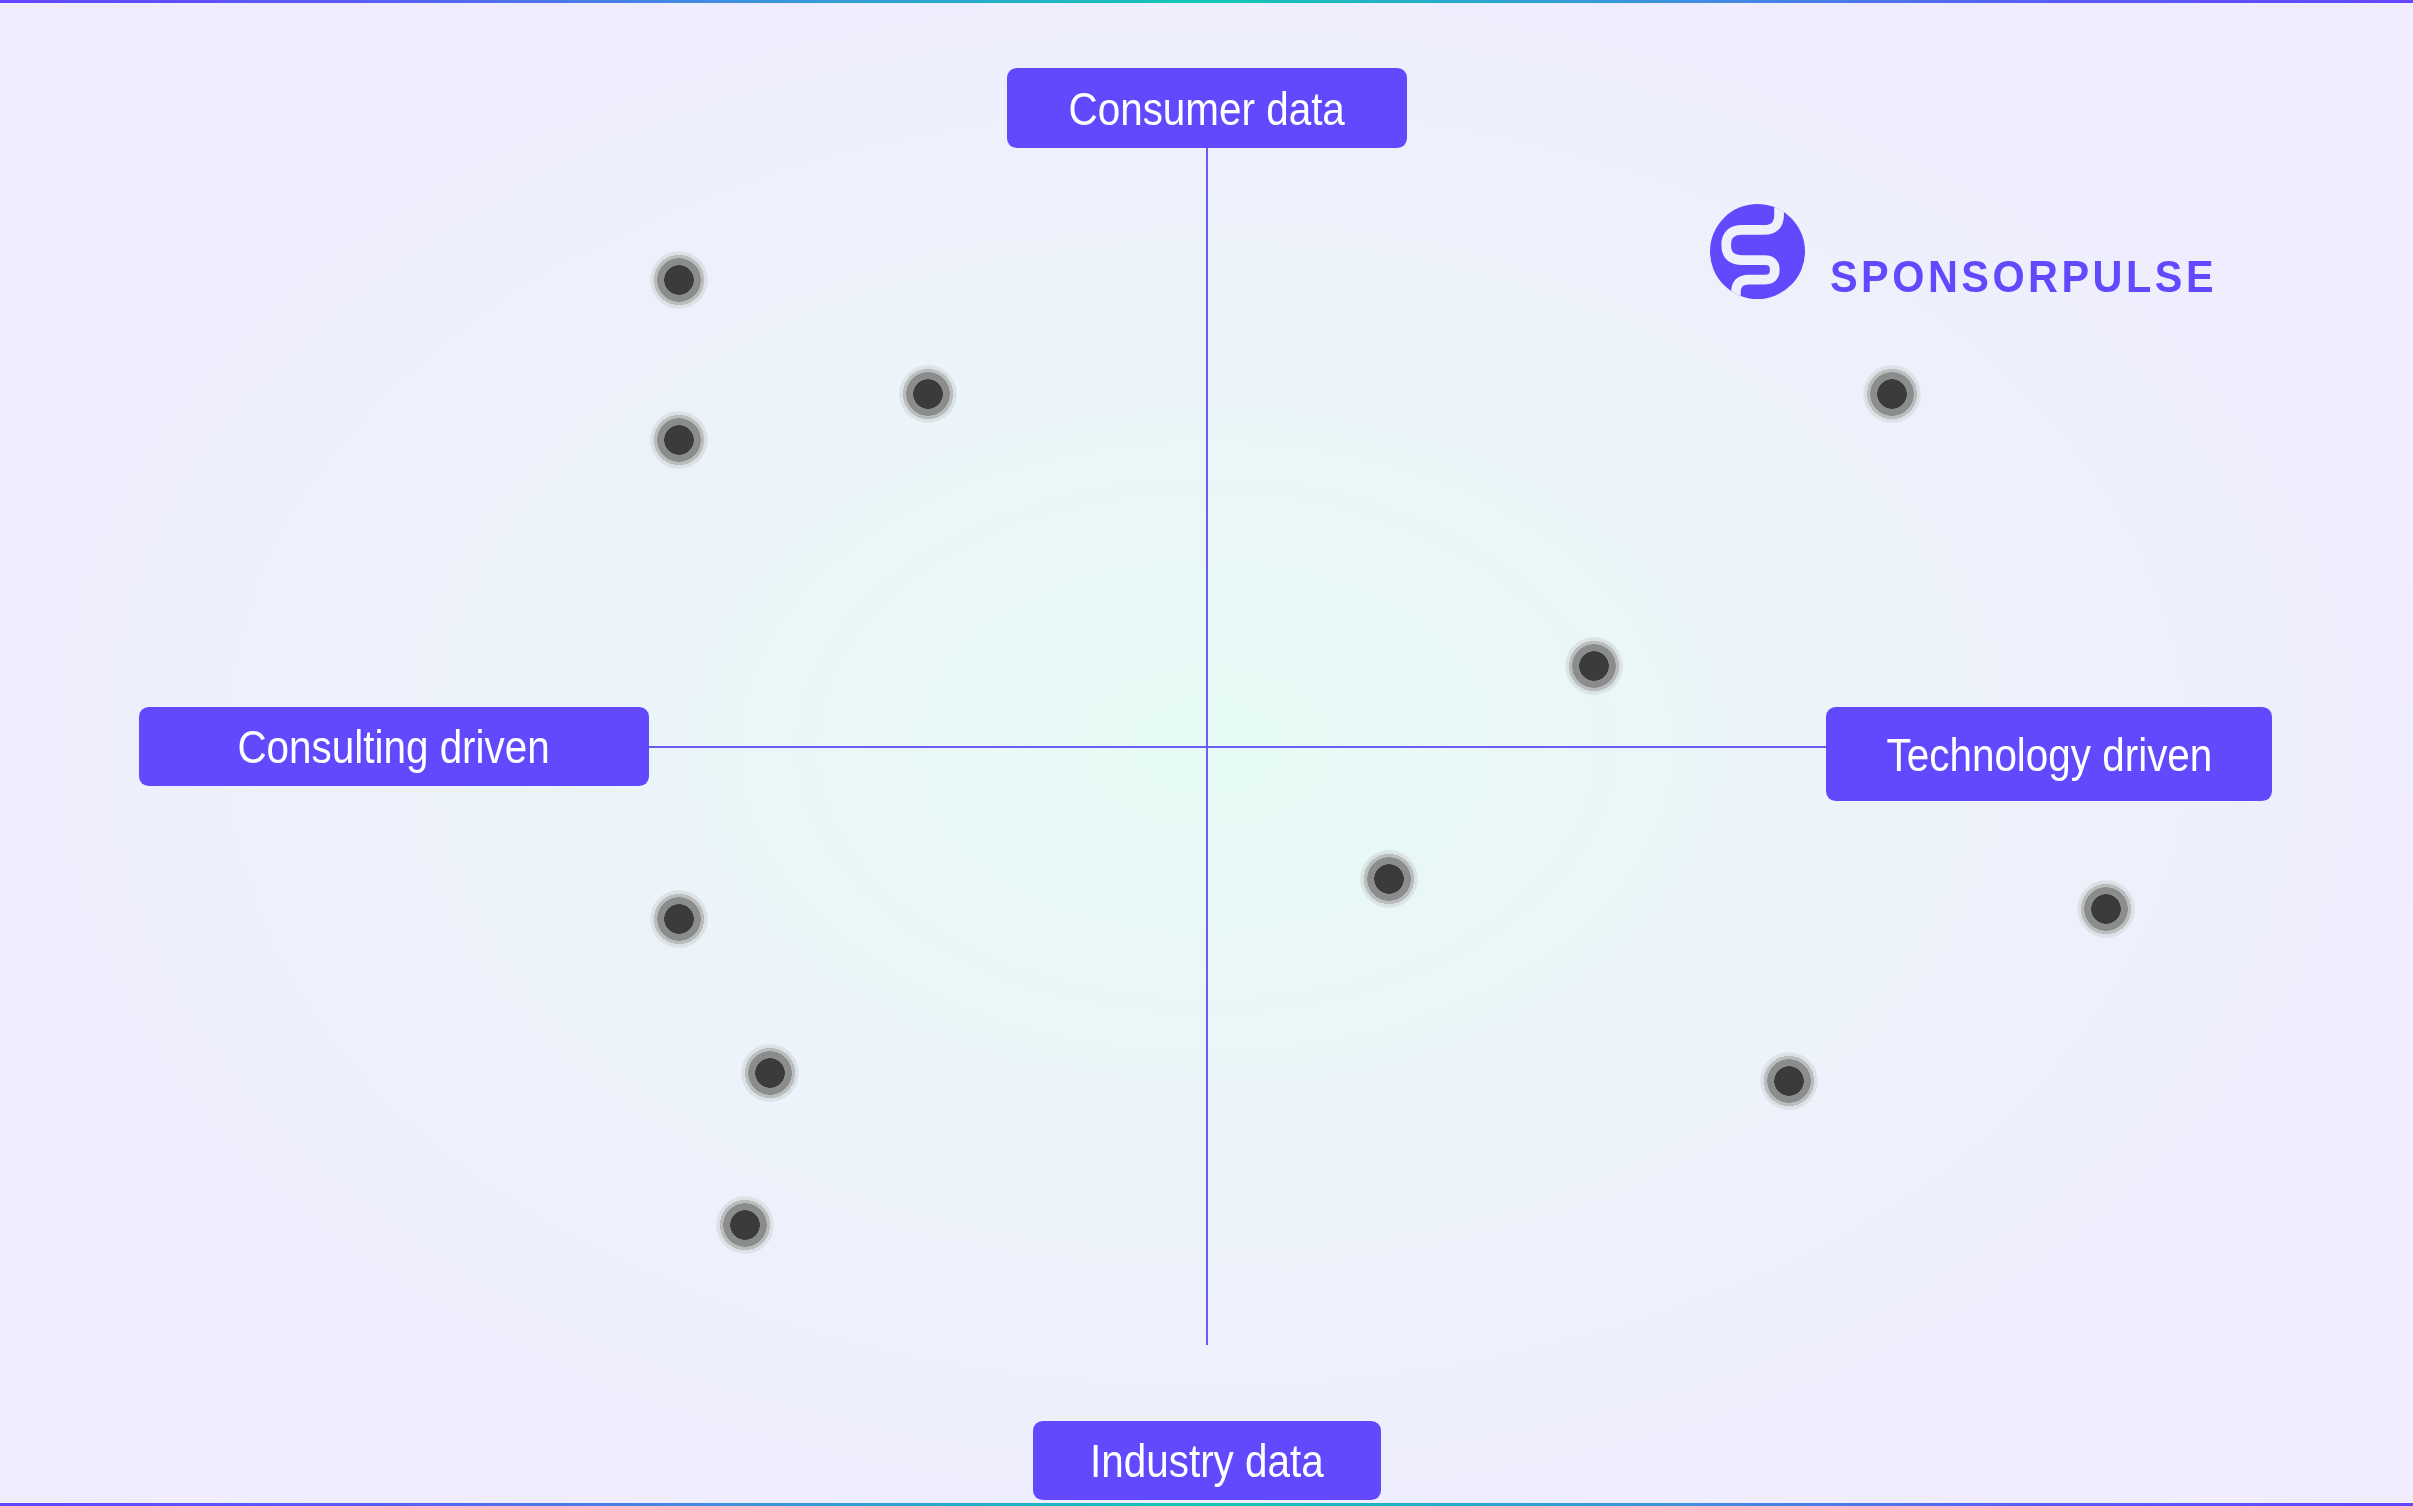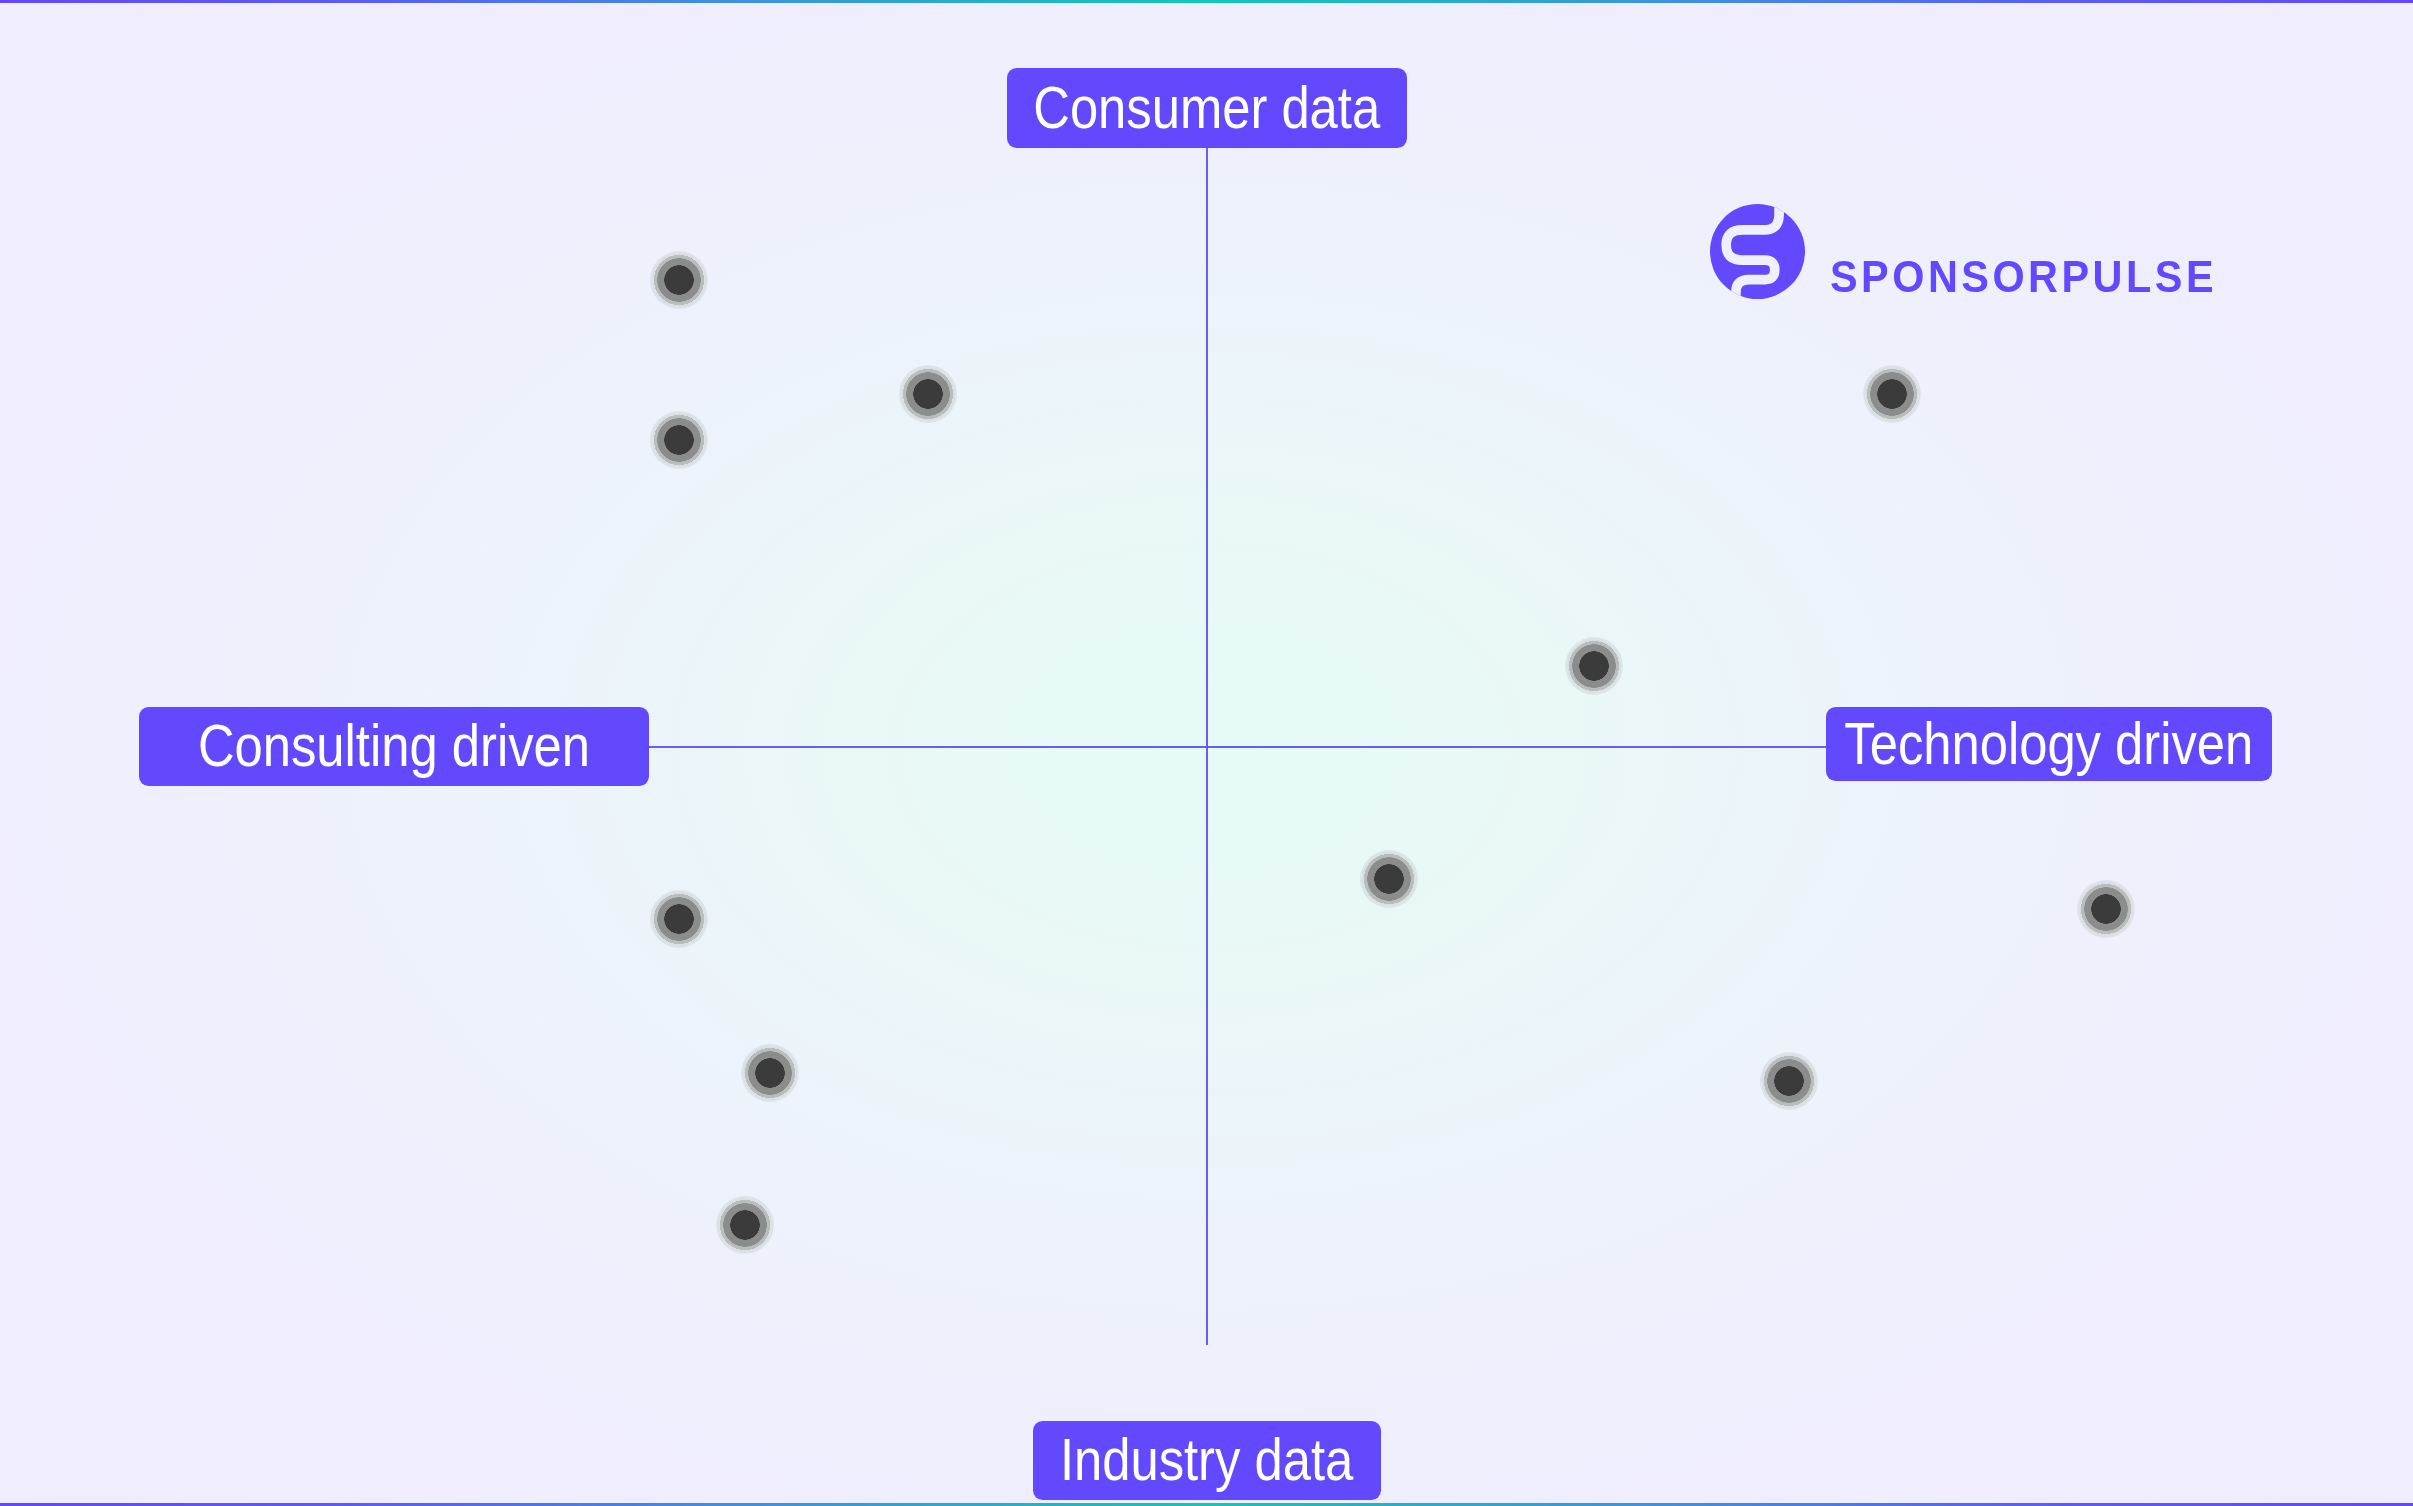--- a/index.html
+++ b/index.html
@@ -47,33 +47,33 @@
     }
 
     .label {
       position: absolute;
       background: #6349fe;
       color: #ffffff;
       border-radius: 9.7px;
       display: flex;
       align-items: center;
       justify-content: center;
-      font-size: 59px;
+      font-size: 47px;
       line-height: 1;
       white-space: nowrap;
       box-sizing: border-box;
     }
     .label span {
       display: inline-block;
       transform: scaleX(0.86);
       transform-origin: center;
     }
     .label-top    { left: 1007px; top: 68px;  width: 400px; height: 80px; }
     .label-left   { left: 139px;  top: 707px; width: 510px; height: 79px; }
-    .label-right  { left: 1826px; top: 707px; width: 446px; height: 74px; }
+    .label-right  { left: 1826px; top: 707px; width: 446px; height: 94px; }
     .label-bottom { left: 1033px; top: 1421px; width: 348px; height: 79px; }
 
     .dot {
       position: absolute;
       width: 58px;
       height: 58px;
       margin-left: -29px;
       margin-top: -29px;
       border-radius: 50%;
       background: radial-gradient(circle,

